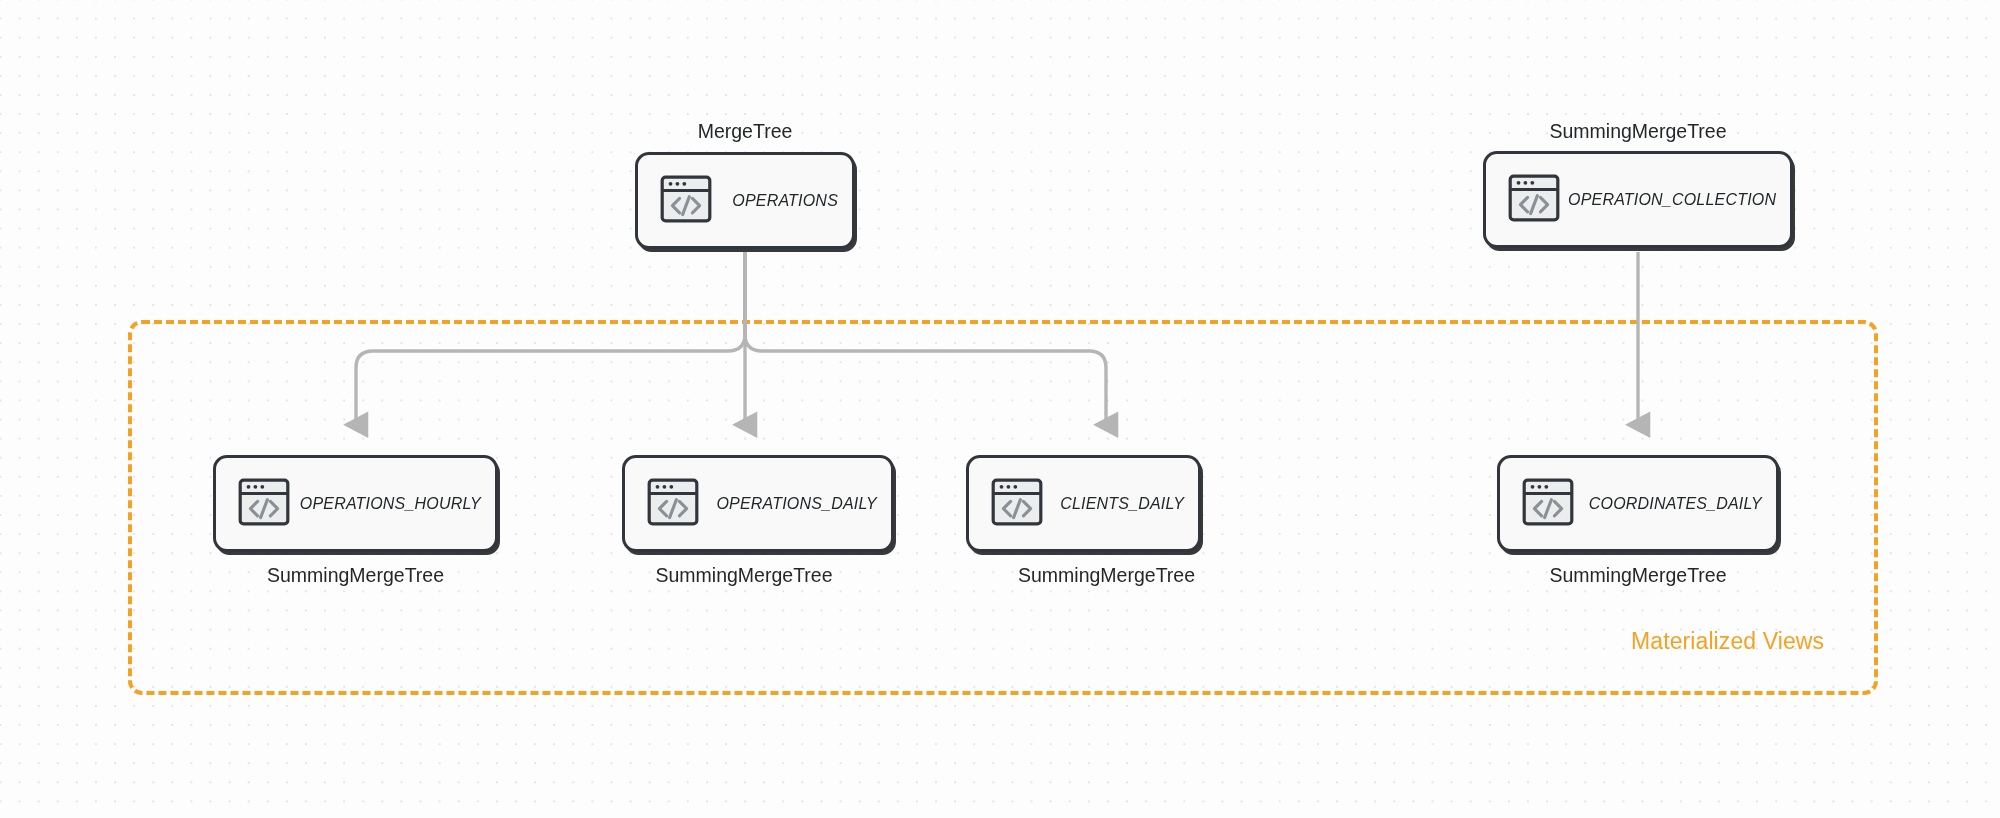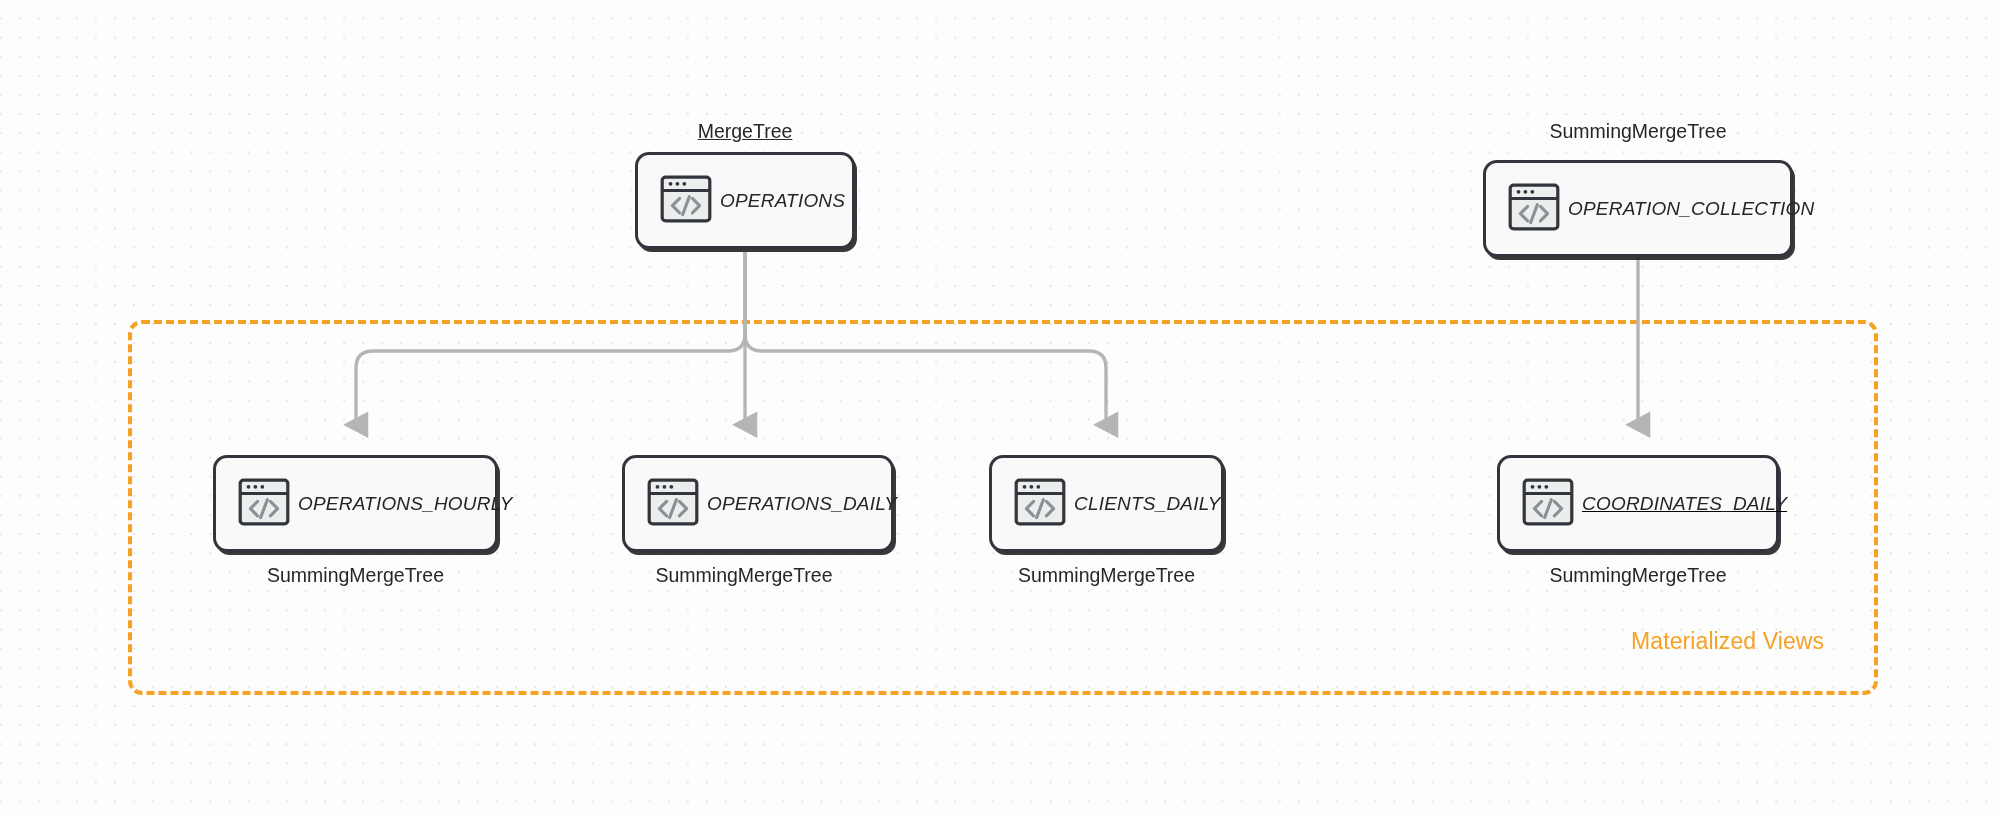--- a/index.html
+++ b/index.html
@@ -56,23 +56,23 @@
     display: flex;
     align-items: center;
     box-shadow: 2.5px 3.5px 0 -0.5px rgba(20,22,25,0.85);
   }
   .node-icon {
     flex: 0 0 auto;
     margin-left: 22px;
   }
   .node-title {
     flex: 1 1 auto;
-    text-align: left;
+    text-align: right;
     font-style: italic;
-    font-size: 19px;
+    font-size: 16px;
     color: #232629;
     letter-spacing: 0.2px;
     padding-right: 14px;
     padding-left: 8px;
     white-space: nowrap;
   }
 
   
   .caption {
     position: absolute;
@@ -115,22 +115,22 @@
     <line x1="2.2" y1="15.4" x2="49.8" y2="15.4" stroke="#32363c" stroke-width="3"></line>
     <circle cx="10.5" cy="8.8" r="1.9" fill="#32363c"></circle>
     <circle cx="17.4" cy="8.8" r="1.9" fill="#32363c"></circle>
     <circle cx="24.3" cy="8.8" r="1.9" fill="#32363c"></circle>
     <path d="M19.6,23.4 L12.4,30.6 L19.6,37.8" fill="none" stroke="#8b9096" stroke-width="3.1" stroke-linecap="round" stroke-linejoin="round"></path>
     <path d="M32.4,23.4 L39.6,30.6 L32.4,37.8" fill="none" stroke="#8b9096" stroke-width="3.1" stroke-linecap="round" stroke-linejoin="round"></path>
     <line x1="29.4" y1="21.6" x2="22.6" y2="39.6" stroke="#8b9096" stroke-width="3.1" stroke-linecap="round"></line>
   </svg></span>
         <span class="node-title">OPERATIONS</span>
       </div>
-      <div class="caption" style="left: 745px; top: 120px; text-decoration: underline;">MergeTree</div>
-      <div class="node" style="left: 1483px; top: 160px; width: 310px; height: 97px;">
+      <div class="caption" style="left: 745px; top: 120px;">MergeTree</div>
+      <div class="node" style="left: 1483px; top: 151px; width: 310px; height: 97px;">
         <span class="node-icon">
   <svg width="52" height="48" viewBox="0 0 52 48">
     <rect x="2.2" y="2.2" width="47.6" height="43.6" rx="3.4" fill="#eceeee" stroke="#32363c" stroke-width="3.2"></rect>
     <line x1="2.2" y1="15.4" x2="49.8" y2="15.4" stroke="#32363c" stroke-width="3"></line>
     <circle cx="10.5" cy="8.8" r="1.9" fill="#32363c"></circle>
     <circle cx="17.4" cy="8.8" r="1.9" fill="#32363c"></circle>
     <circle cx="24.3" cy="8.8" r="1.9" fill="#32363c"></circle>
     <path d="M19.6,23.4 L12.4,30.6 L19.6,37.8" fill="none" stroke="#8b9096" stroke-width="3.1" stroke-linecap="round" stroke-linejoin="round"></path>
     <path d="M32.4,23.4 L39.6,30.6 L32.4,37.8" fill="none" stroke="#8b9096" stroke-width="3.1" stroke-linecap="round" stroke-linejoin="round"></path>
     <line x1="29.4" y1="21.6" x2="22.6" y2="39.6" stroke="#8b9096" stroke-width="3.1" stroke-linecap="round"></line>
@@ -161,36 +161,36 @@
     <circle cx="10.5" cy="8.8" r="1.9" fill="#32363c"></circle>
     <circle cx="17.4" cy="8.8" r="1.9" fill="#32363c"></circle>
     <circle cx="24.3" cy="8.8" r="1.9" fill="#32363c"></circle>
     <path d="M19.6,23.4 L12.4,30.6 L19.6,37.8" fill="none" stroke="#8b9096" stroke-width="3.1" stroke-linecap="round" stroke-linejoin="round"></path>
     <path d="M32.4,23.4 L39.6,30.6 L32.4,37.8" fill="none" stroke="#8b9096" stroke-width="3.1" stroke-linecap="round" stroke-linejoin="round"></path>
     <line x1="29.4" y1="21.6" x2="22.6" y2="39.6" stroke="#8b9096" stroke-width="3.1" stroke-linecap="round"></line>
   </svg></span>
         <span class="node-title">OPERATIONS_DAILY</span>
       </div>
       <div class="caption" style="left: 744px; top: 564px;">SummingMergeTree</div>
-      <div class="node" style="left: 989px; top: 455px; width: 235px; height: 97px;">
+      <div class="node" style="left: 966px; top: 455px; width: 235px; height: 97px;">
         <span class="node-icon">
   <svg width="52" height="48" viewBox="0 0 52 48">
     <rect x="2.2" y="2.2" width="47.6" height="43.6" rx="3.4" fill="#eceeee" stroke="#32363c" stroke-width="3.2"></rect>
     <line x1="2.2" y1="15.4" x2="49.8" y2="15.4" stroke="#32363c" stroke-width="3"></line>
     <circle cx="10.5" cy="8.8" r="1.9" fill="#32363c"></circle>
     <circle cx="17.4" cy="8.8" r="1.9" fill="#32363c"></circle>
     <circle cx="24.3" cy="8.8" r="1.9" fill="#32363c"></circle>
     <path d="M19.6,23.4 L12.4,30.6 L19.6,37.8" fill="none" stroke="#8b9096" stroke-width="3.1" stroke-linecap="round" stroke-linejoin="round"></path>
     <path d="M32.4,23.4 L39.6,30.6 L32.4,37.8" fill="none" stroke="#8b9096" stroke-width="3.1" stroke-linecap="round" stroke-linejoin="round"></path>
     <line x1="29.4" y1="21.6" x2="22.6" y2="39.6" stroke="#8b9096" stroke-width="3.1" stroke-linecap="round"></line>
   </svg></span>
         <span class="node-title">CLIENTS_DAILY</span>
       </div>
       <div class="caption" style="left: 1106.5px; top: 564px;">SummingMergeTree</div>
-      <div class="node" style="left: 1497px; top: 455px; width: 282px; height: 97px; text-decoration: underline;">
+      <div class="node" style="left: 1497px; top: 455px; width: 282px; height: 97px;">
         <span class="node-icon">
   <svg width="52" height="48" viewBox="0 0 52 48">
     <rect x="2.2" y="2.2" width="47.6" height="43.6" rx="3.4" fill="#eceeee" stroke="#32363c" stroke-width="3.2"></rect>
     <line x1="2.2" y1="15.4" x2="49.8" y2="15.4" stroke="#32363c" stroke-width="3"></line>
     <circle cx="10.5" cy="8.8" r="1.9" fill="#32363c"></circle>
     <circle cx="17.4" cy="8.8" r="1.9" fill="#32363c"></circle>
     <circle cx="24.3" cy="8.8" r="1.9" fill="#32363c"></circle>
     <path d="M19.6,23.4 L12.4,30.6 L19.6,37.8" fill="none" stroke="#8b9096" stroke-width="3.1" stroke-linecap="round" stroke-linejoin="round"></path>
     <path d="M32.4,23.4 L39.6,30.6 L32.4,37.8" fill="none" stroke="#8b9096" stroke-width="3.1" stroke-linecap="round" stroke-linejoin="round"></path>
     <line x1="29.4" y1="21.6" x2="22.6" y2="39.6" stroke="#8b9096" stroke-width="3.1" stroke-linecap="round"></line>

